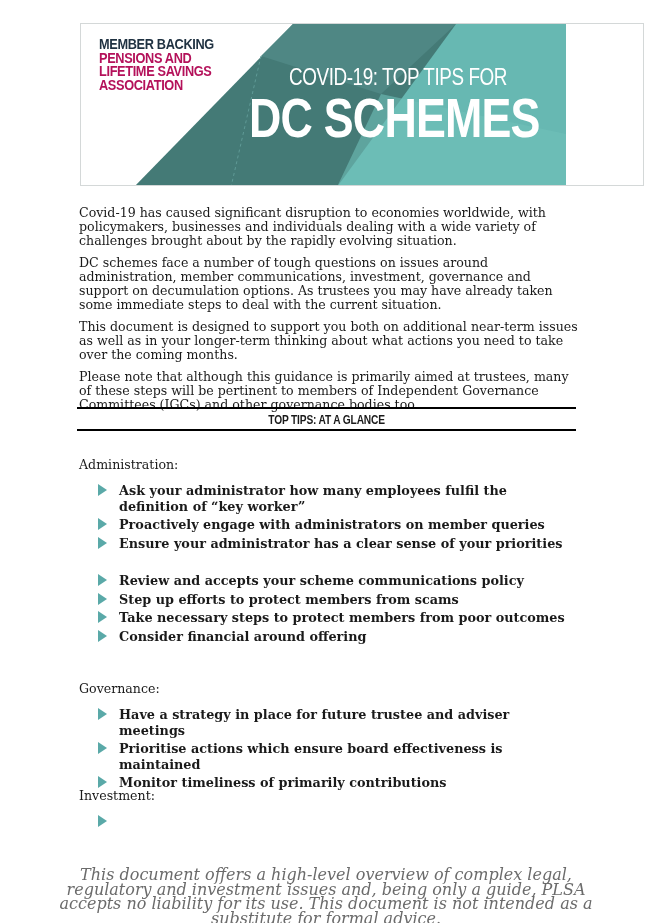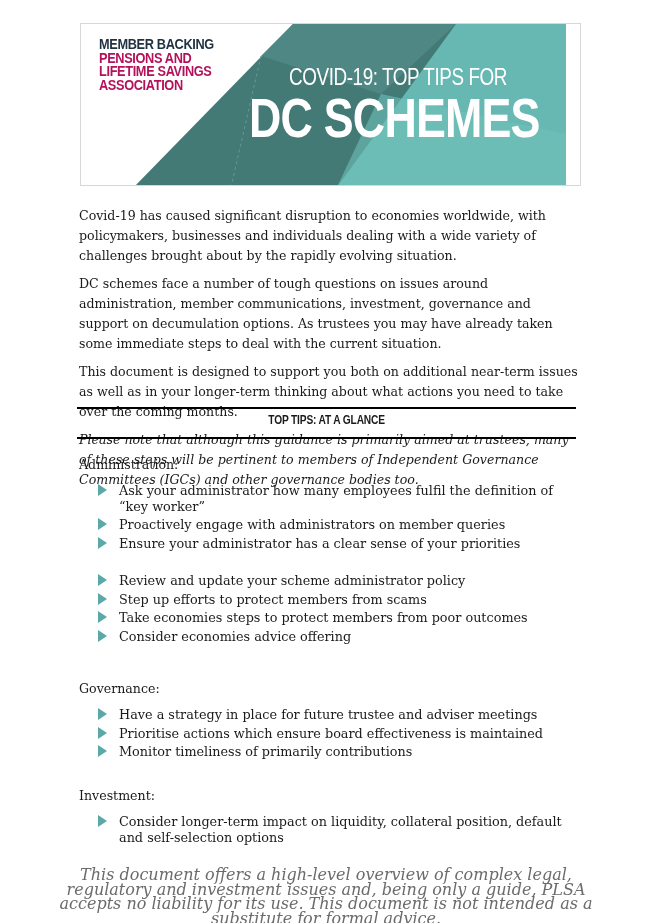--- a/index.html
+++ b/index.html
@@ -1,45 +1,45 @@
 <!DOCTYPE html>
 <html><head>
 <meta charset="utf-8">
 <style>
   html, body { margin: 0; padding: 0; background: #ffffff; }
   body { width: 652px; height: 923px; position: relative; overflow: hidden;
          font-family: "DejaVu Serif", "Liberation Serif", serif; color: #1a1a1a; }
-  .banner { position: absolute; left: 80px; top: 23px; width: 501px; height: 163px;
+  .banner { position: absolute; left: 80px; top: 23px; width: 564px; height: 163px;
             border: 1px solid #d4d8d8; box-sizing: border-box; overflow: hidden; background: #fff; text-decoration: underline; }
   .banner svg { position: absolute; left: 0; top: 0; }
   .logo { position: absolute; left: 18px; top: 14px; font-family: "Liberation Sans", sans-serif;
           font-weight: bold; font-size: 14.5px; line-height: 13.5px; letter-spacing: -0.4px; transform: scaleX(0.88); transform-origin: left top; }
   .logo .l1 { color: #1f3141; display: block; }
   .logo .l2 { color: #b4115a; display: block; }
   .banner-sub { position: absolute; left: 208px; top: 40px; color: #ffffff;
                 font-family: "Liberation Sans", sans-serif; font-size: 23px; letter-spacing: -0.5px;
                 transform: scaleX(0.82); transform-origin: left top; white-space: nowrap; }
   .banner-title { position: absolute; left: 168px; top: 64px; color: #ffffff;
                   font-family: "Liberation Sans", sans-serif; font-weight: bold; font-size: 56px;
                   letter-spacing: -1px; transform: scaleX(0.80); transform-origin: left top; white-space: nowrap; line-height: 60px; }
 
-  .content { position: absolute; left: 79px; top: 206px; width: 500px; font-size: 12.6px; line-height: 20px; }
+  .content { position: absolute; left: 79px; top: 206px; width: 500px; font-size: 12.6px; line-height: 14px; }
   .content p { margin: 0 0 8px 0; }
-  .content p.note { font-style: italic; }
+  .content p.note { }
 
-  .glance { position: absolute; left: 77px; top: 407px; width: 499px; height: 32px;
+  .glance { position: absolute; left: 77px; top: 407px; width: 499px; height: 24px;
             border-top: 2px solid #000; border-bottom: 2px solid #000; box-sizing: border-box;
             text-align: center; }
   .glance span { font-family: "Liberation Sans", sans-serif; font-weight: bold; font-size: 12px;
                  line-height: 17px; display: inline-block; transform: scaleX(0.85); letter-spacing: -0.2px; }
 
   .section { position: absolute; left: 79px; width: 500px; }
   .section .label { font-size: 12.6px; line-height: 16px; margin-bottom: 10px; }
   .tips { list-style: none; margin: 0; padding: 0; }
-  .tip { position: relative; padding-left: 40px; font-weight: normal; font-size: 12.8px; line-height: 15.5px; margin-bottom: 3px; }
+  .tip { position: relative; padding-left: 40px; font-weight: bold; font-size: 12.8px; line-height: 15.5px; margin-bottom: 3px; }
   .tip .arrow { position: absolute; left: 19px; top: 1px; width: 9px; height: 12px; }
 
   .footer { position: absolute; left: 40px; top: 868px; width: 572px; text-align: center;
             font-style: italic; font-size: 16px; line-height: 14.5px; color: #6b6b6b; }
 </style>
 </head>
 <body>
 
 <div class="banner">
   <svg width="485" height="163" viewBox="0 0 485 163">
@@ -82,30 +82,30 @@
     <li class="tip"><svg class="arrow" viewBox="0 0 9 12">
           <polygon points="0,0 9,6 0,12" fill="#5aa9a8"></polygon>
         </svg><span>Ensure your administrator has a clear sense of your priorities</span></li>
   </ul>
 </div>
 
 <div class="section" style="top:573px;">
   <ul class="tips">
     <li class="tip"><svg class="arrow" viewBox="0 0 9 12">
           <polygon points="0,0 9,6 0,12" fill="#5aa9a8"></polygon>
-        </svg><span>Review and update your scheme administrator policy</span></li>
+        </svg><span>Review and accepts your scheme communications policy</span></li>
     <li class="tip"><svg class="arrow" viewBox="0 0 9 12">
           <polygon points="0,0 9,6 0,12" fill="#5aa9a8"></polygon>
         </svg><span>Step up efforts to protect members from scams</span></li>
     <li class="tip"><svg class="arrow" viewBox="0 0 9 12">
           <polygon points="0,0 9,6 0,12" fill="#5aa9a8"></polygon>
-        </svg><span>Take economies steps to protect members from poor outcomes</span></li>
+        </svg><span>Take necessary steps to protect members from poor outcomes</span></li>
     <li class="tip"><svg class="arrow" viewBox="0 0 9 12">
           <polygon points="0,0 9,6 0,12" fill="#5aa9a8"></polygon>
-        </svg><span>Consider economies advice offering</span></li>
+        </svg><span>Consider financial around offering</span></li>
   </ul>
 </div>
 
 <div class="section" style="top:681px;">
   <div class="label">Governance:</div>
   <ul class="tips">
     <li class="tip"><svg class="arrow" viewBox="0 0 9 12">
           <polygon points="0,0 9,6 0,12" fill="#5aa9a8"></polygon>
         </svg><span>Have a strategy in place for future trustee and adviser meetings</span></li>
     <li class="tip"><svg class="arrow" viewBox="0 0 9 12">
@@ -115,17 +115,17 @@
           <polygon points="0,0 9,6 0,12" fill="#5aa9a8"></polygon>
         </svg><span>Monitor timeliness of primarily contributions</span></li>
   </ul>
 </div>
 
 <div class="section" style="top:788px;">
   <div class="label">Investment:</div>
   <ul class="tips">
     <li class="tip"><svg class="arrow" viewBox="0 0 9 12">
           <polygon points="0,0 9,6 0,12" fill="#5aa9a8"></polygon>
-        </svg><span>Consider longer-term impact on liquidity, collateral position, default and self-selection options</span></li>
+        </svg></li>
   </ul>
 </div>
 
 <div class="footer">This document offers a high-level overview of complex legal, regulatory and investment issues and, being only a guide, PLSA accepts no liability for its use. This document is not intended as a substitute for formal advice.</div>
 
 </body></html>

